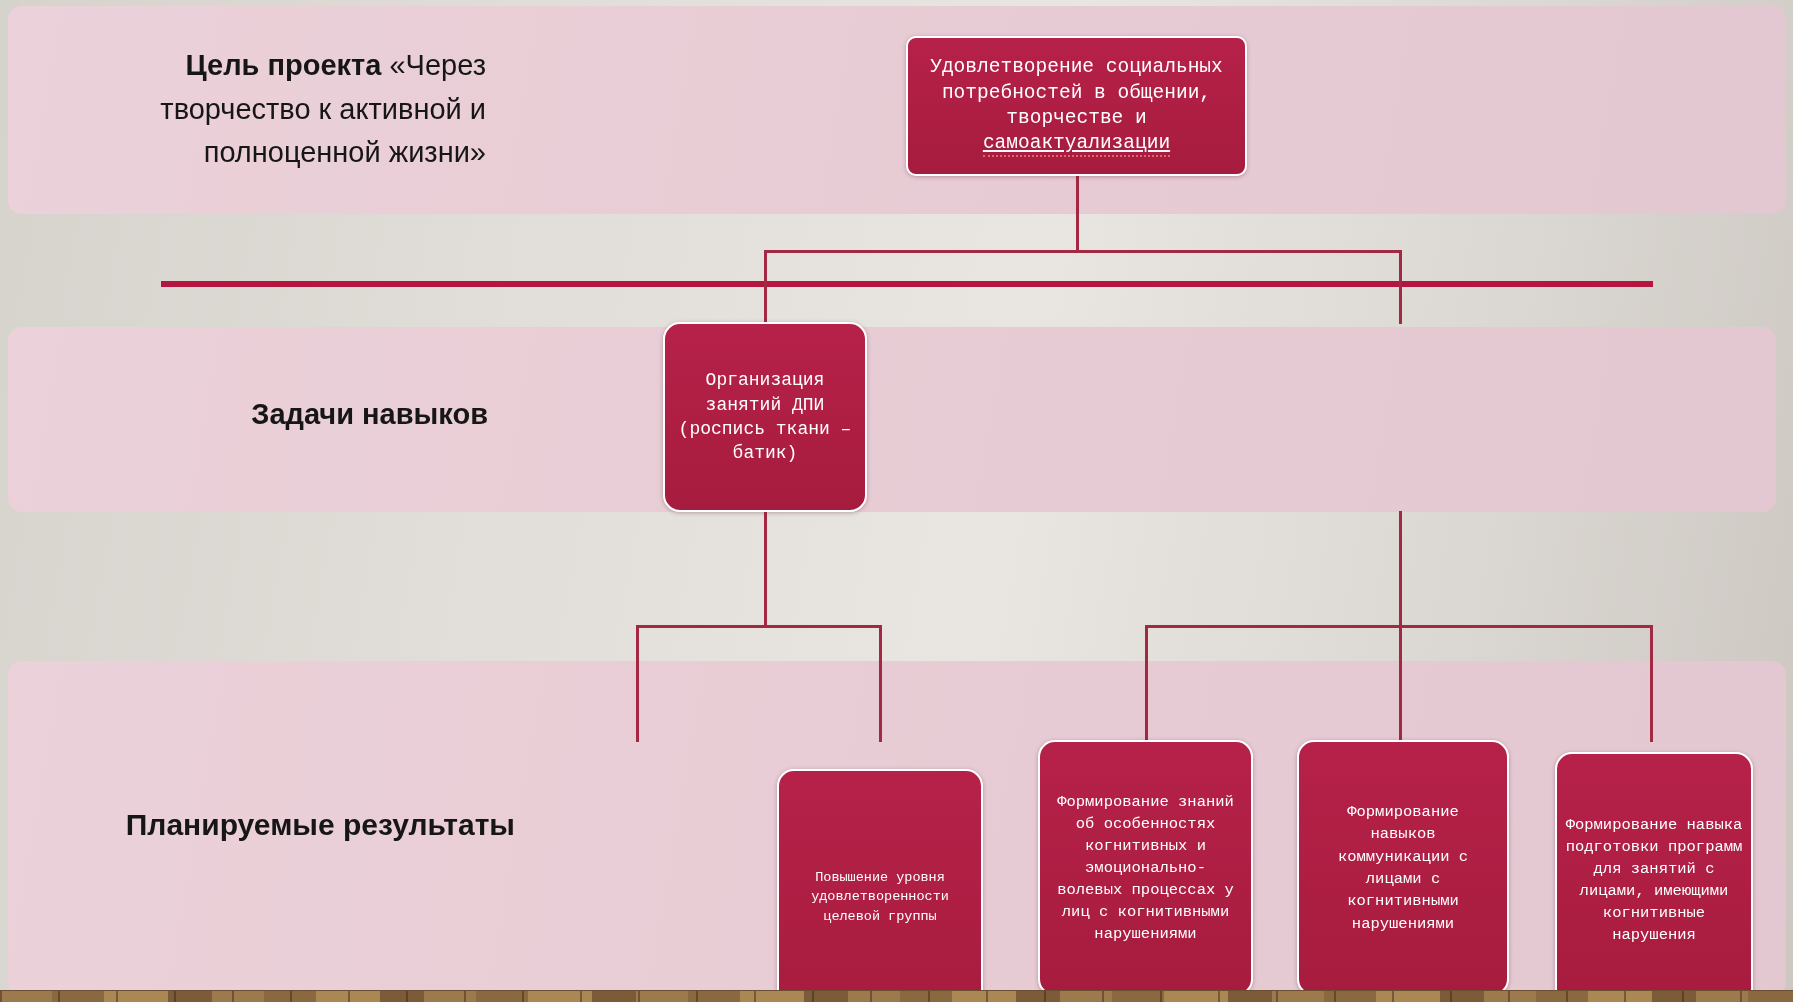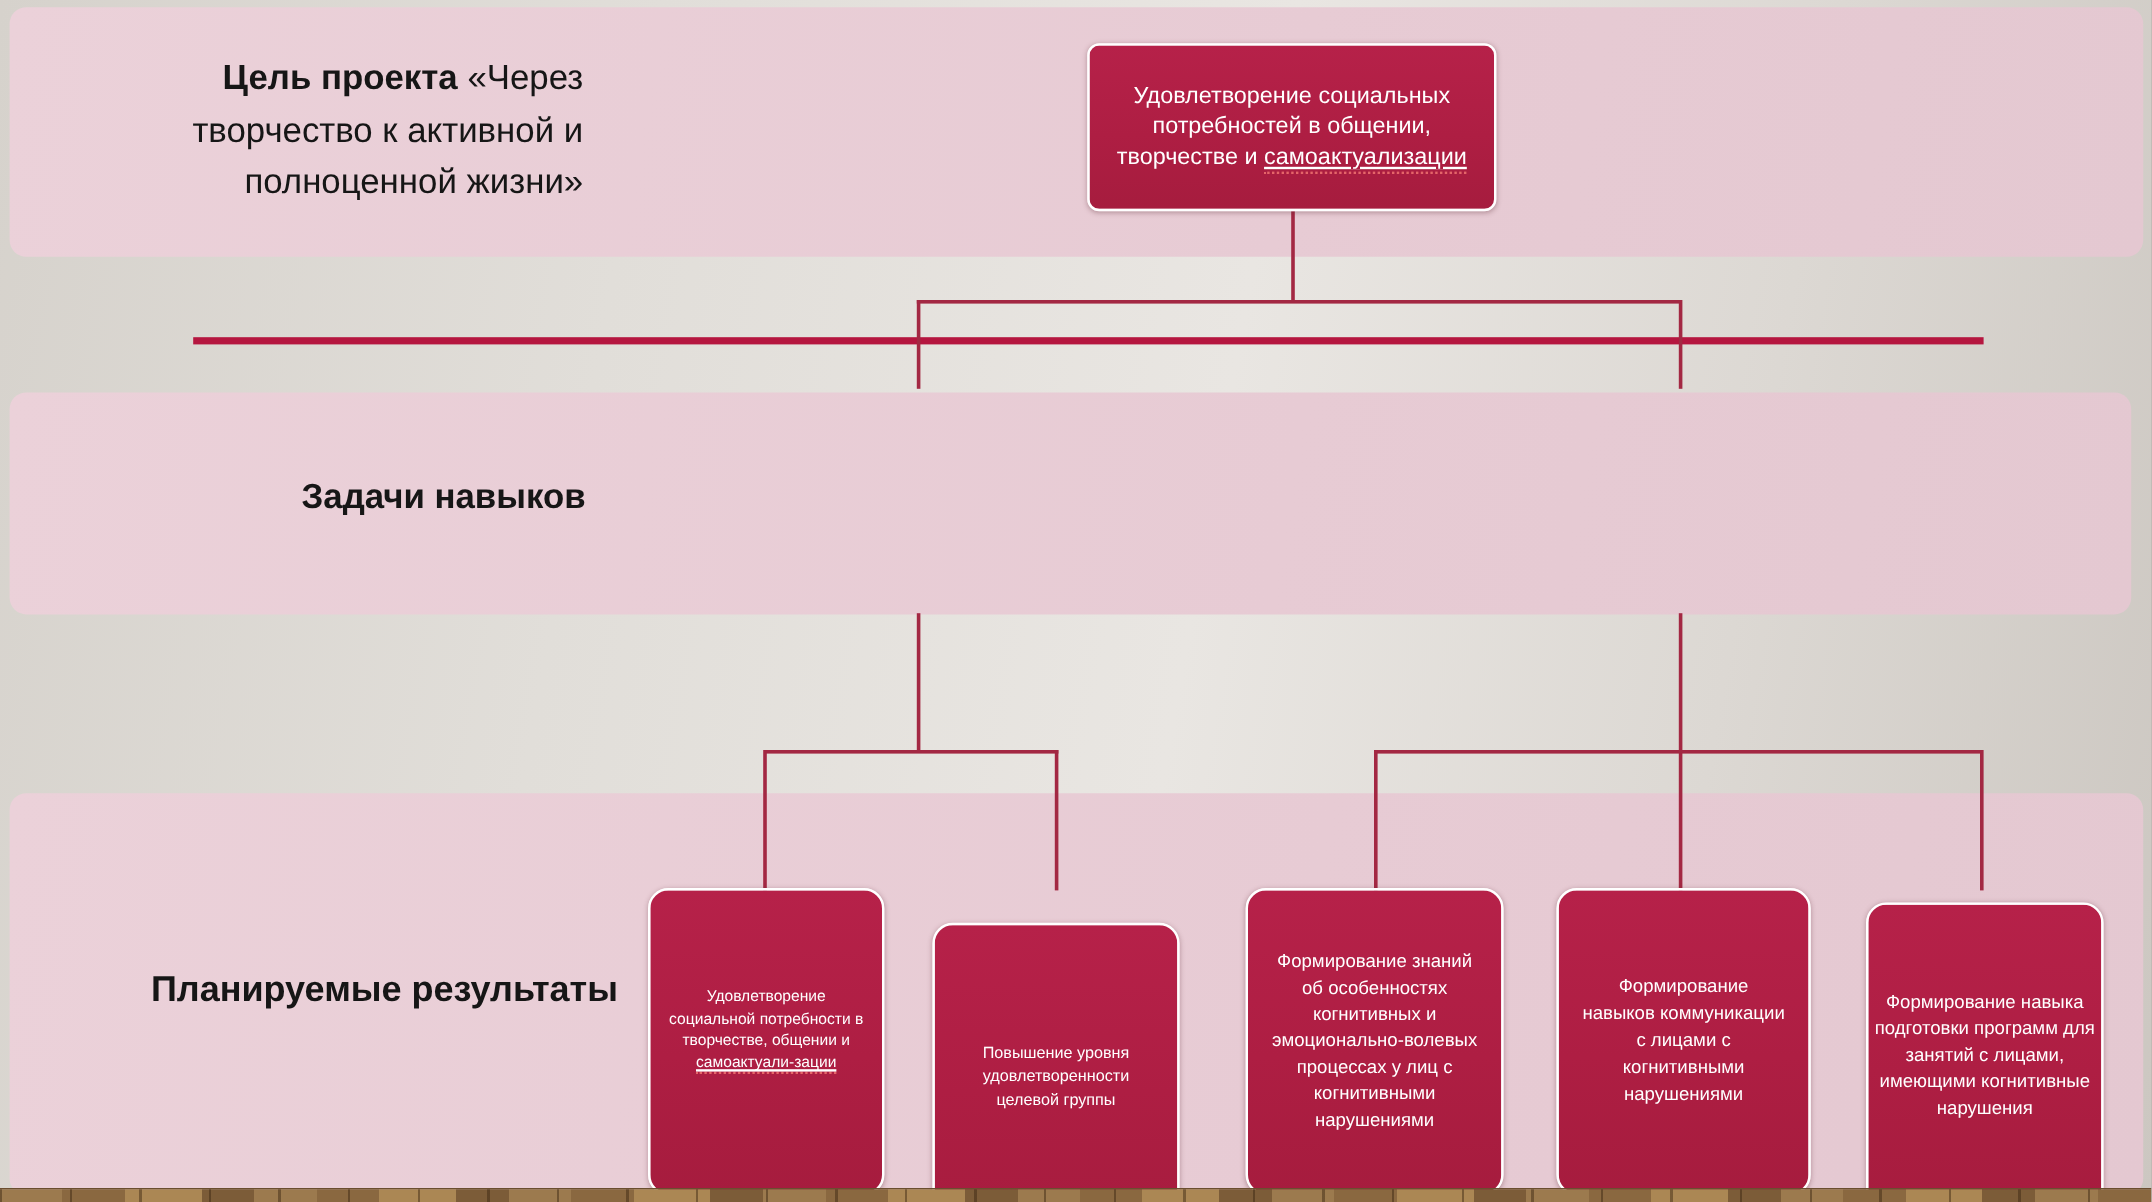--- a/index.html
+++ b/index.html
@@ -33,21 +33,21 @@
   #c-h-res-right {left:1146px;top:625px;width:506px;}
   #c-res3-down   {left:1145px;top:625px;height:117px;}
   #c-res5-down   {left:1650px;top:625px;height:117px;}
 
   
   .node{
     position:absolute;box-sizing:border-box;
     background:linear-gradient(180deg,#b62149 0%,#ae1e43 55%,#a61c3e 100%);
     border:2.5px solid #ffffff;border-radius:17px;
     color:#ffffff;display:flex;align-items:center;justify-content:flex-end;
-    text-align:center;box-shadow:0 1px 4px rgba(90,40,50,.35);
+    text-align:center;box-shadow:0 1px 4px rgba(90,40,50,.35);font-family:Liberation Mono, monospace;
   }
   .node .txt{width:100%;}
   #node-root    {left:906px; top:36px; width:341px;height:140px;font-size:19.5px;line-height:1.3;border-radius:10px;padding:6px 10px;}
   #node-task-1  {left:663px; top:322px;width:204px;height:190px;font-size:18px;  line-height:1.35;padding:10px 13px;}
   #node-task-2  {left:1302px;top:322px;width:194px;height:190px;font-size:18px;  line-height:1.35;padding:10px 11px;}
   #node-result-1{left:540px; top:740px;width:197px;height:256px;font-size:13px;  line-height:1.42;padding:10px 15px 30px;}
   #node-result-2{left:777px; top:740px;width:206px;height:256px;font-size:13.5px;line-height:1.42;padding:10px 17px;margin-top:29px;}
   #node-result-3{left:1038px;top:740px;width:215px;height:256px;font-size:15.5px;line-height:1.42;padding:8px 14px;}
   #node-result-4{left:1297px;top:740px;width:212px;height:256px;font-size:15.5px;line-height:1.45;padding:8px 18px;}
   #node-result-5{left:1555px;top:740px;width:198px;height:256px;font-size:15.5px;line-height:1.42;padding:8px 4px;margin-top:12px;}
@@ -102,24 +102,24 @@
     <span class="b">Цель проекта</span>
     <span>«Через творчество к активной и полноценной жизни»</span>
   </div>
   <div class="title" id="tasks-title">Задачи навыков</div>
   <div class="title" id="results-title">Планируемые результаты</div>
 
   <div class="node" id="node-root">
     <div class="txt"><span>Удовлетворение социальных потребностей в общении, творчестве и </span><span class="ul">самоактуализации</span></div>
   </div>
 
+  <div class="node" id="node-task-1">
+    <div class="txt">Организация занятий ДПИ (роспись ткани – батик)</div>
+  </div>
 
-  <div class="node" id="node-result-1">
-    <div class="txt"><span>Удовлетворение социальной потребности в творчестве, общении и </span><span class="ul">самоактуали-зации</span></div>
-  </div>
   <div class="node" id="node-result-2">
     <div class="txt">Повышение уровня удовлетворенности целевой группы</div>
   </div>
   <div class="node" id="node-result-3">
     <div class="txt">Формирование знаний об особенностях когнитивных и эмоционально-волевых процессах у лиц с когнитивными нарушениями</div>
   </div>
   <div class="node" id="node-result-4">
     <div class="txt">Формирование навыков коммуникации с лицами с когнитивными нарушениями</div>
   </div>
   <div class="node" id="node-result-5">

